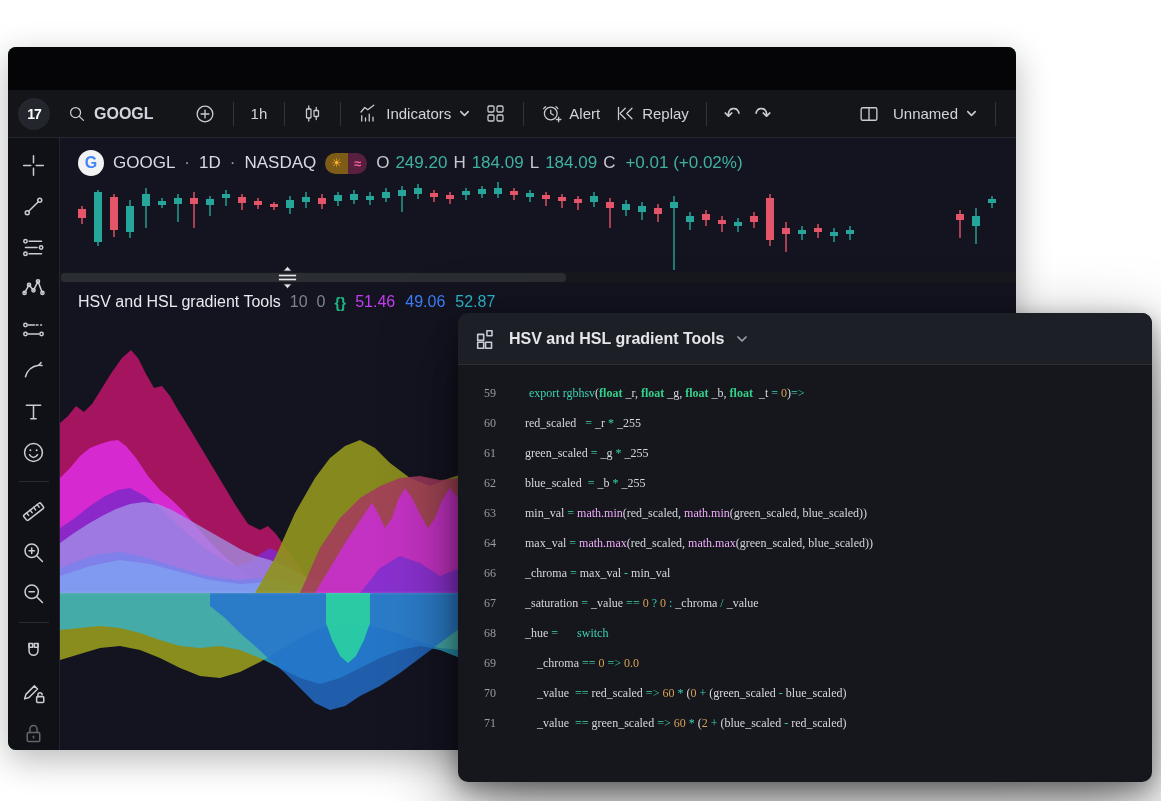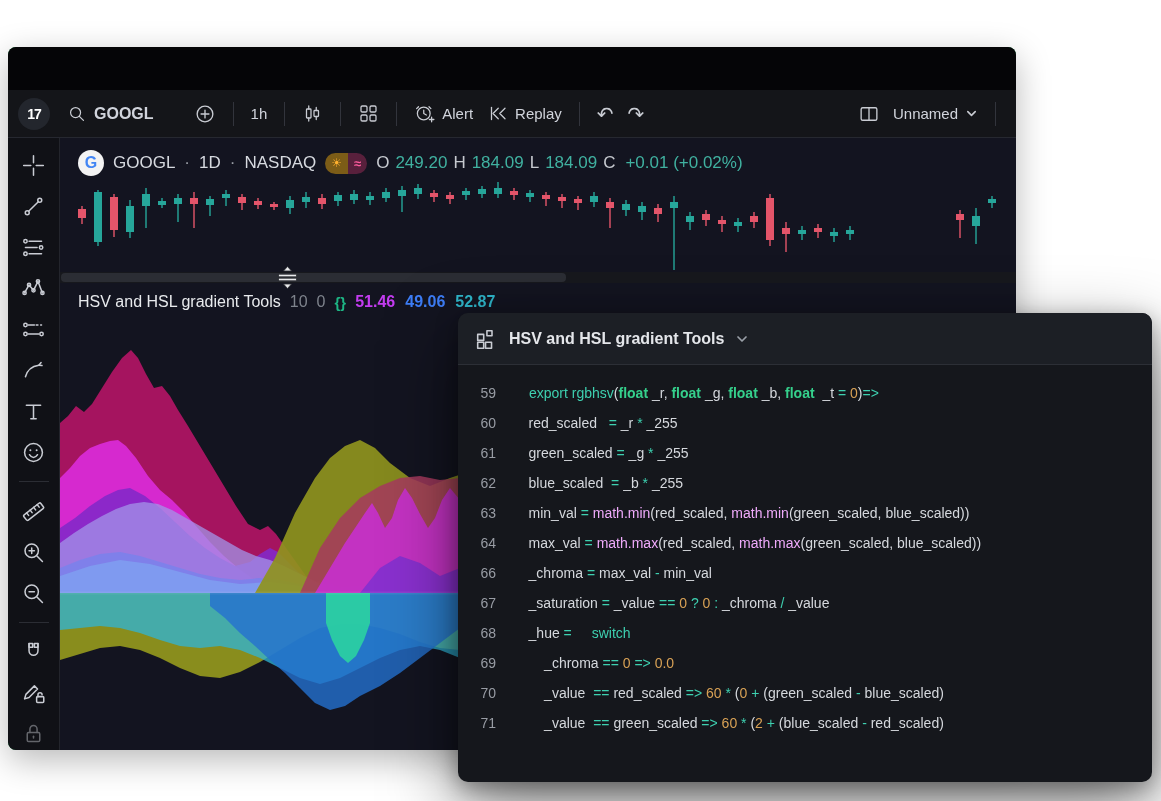--- a/index.html
+++ b/index.html
@@ -45,33 +45,33 @@
   
   .pane-divider { position:absolute; left:0; top:134px; width:100%; height:11px; background:#17181d; }
   .pane-thumb { position:absolute; left:1px; top:1px; width:505px; height:9px; background:#2b2d34; border-radius:4px; }
   .pane-handle { position:absolute; left:216px; top:-6px; width:23px; height:23px; }
 
   
   .indicator-row { position:absolute; left:18px; top:155px; display:flex; align-items:center; gap:9px; font-size:16px; white-space:nowrap; }
   .ind-title { color:#e8eaed; }
   .ind-param { color:#7e838c; }
   .ind-braces { color:#1db584; font-weight:700; font-size:15px; }
-  .ind-val { font-weight:700;margin-top:39px; }
+  .ind-val { font-weight:400;margin-top:39px; }
 
   #candles-svg { position:absolute; left:6px; top:44px; }
   #waves-svg { position:absolute; left:0; top:190px; }
 
   
   #panel { position:absolute; left:458px; top:313px; width:694px; height:469px; z-index:5;
     background:#15171c; border-radius:10px; overflow:hidden;
     box-shadow:0 26px 70px rgba(0,0,0,.5), 0 6px 22px rgba(0,0,0,.35); }
   .panel-header { height:52px; background:#1c1f25; border-bottom:1px solid #2c2f36;
     display:flex; align-items:center; gap:11px; padding:0 16px; }
   .panel-title { color:#e4e6ea; font-weight:700; font-size:16px; }
-  .code { padding-top:13px; font-family:Liberation Sans, sans-serif; font-size:14px; }
+  .code { padding-top:13px; font-family:Liberation Serif, serif; font-size:12px; }
   .code-line { display:flex; height:30px; line-height:30px; }
   .code-line .ln { width:38px; text-align:right; color:#989ca4; flex:none; }
   .code-line .src { margin-left:17px; white-space:pre; overflow:hidden; flex:1; }
   .tk-kw { color:#3ed0b0;margin-left:16px; }
   .tk-fn { color:#3ed0b0; }
   .tk-ty { color:#35d08c; font-weight:700; }
   .tk-ns { color:#f0abfc; }
   .tk-num { color:#d8a155; }
   .tk-op { color:#3ed0b0; }
   .tk-t { color:#d5d8dd; }
@@ -230,20 +230,29 @@
     <div class="tb-btn">
       <span>1h</span>
     </div>
     <div class="tb-sep"></div>
     <div class="tb-btn">
       <svg class="ic" width="21" height="21" viewBox="0 0 28 28">
           <use href="#i-candles"></use>
         </svg>
     </div>
     <div class="tb-sep"></div>
+    <div class="tb-btn">
+      <svg class="ic" width="21" height="21" viewBox="0 0 28 28">
+          <use href="#i-indicators"></use>
+        </svg>
+      <span>Indicators</span>
+      <svg class="ic" width="13" height="13" viewBox="0 0 14 14">
+          <use href="#i-chevron-down"></use>
+        </svg>
+    </div>
     <div class="tb-btn">
       <svg class="ic" width="21" height="21" viewBox="0 0 28 28">
           <use href="#i-grid4"></use>
         </svg>
     </div>
     <div class="tb-sep"></div>
     <div class="tb-btn">
       <svg class="ic" width="21" height="21" viewBox="0 0 28 28">
           <use href="#i-alarm"></use>
         </svg>

